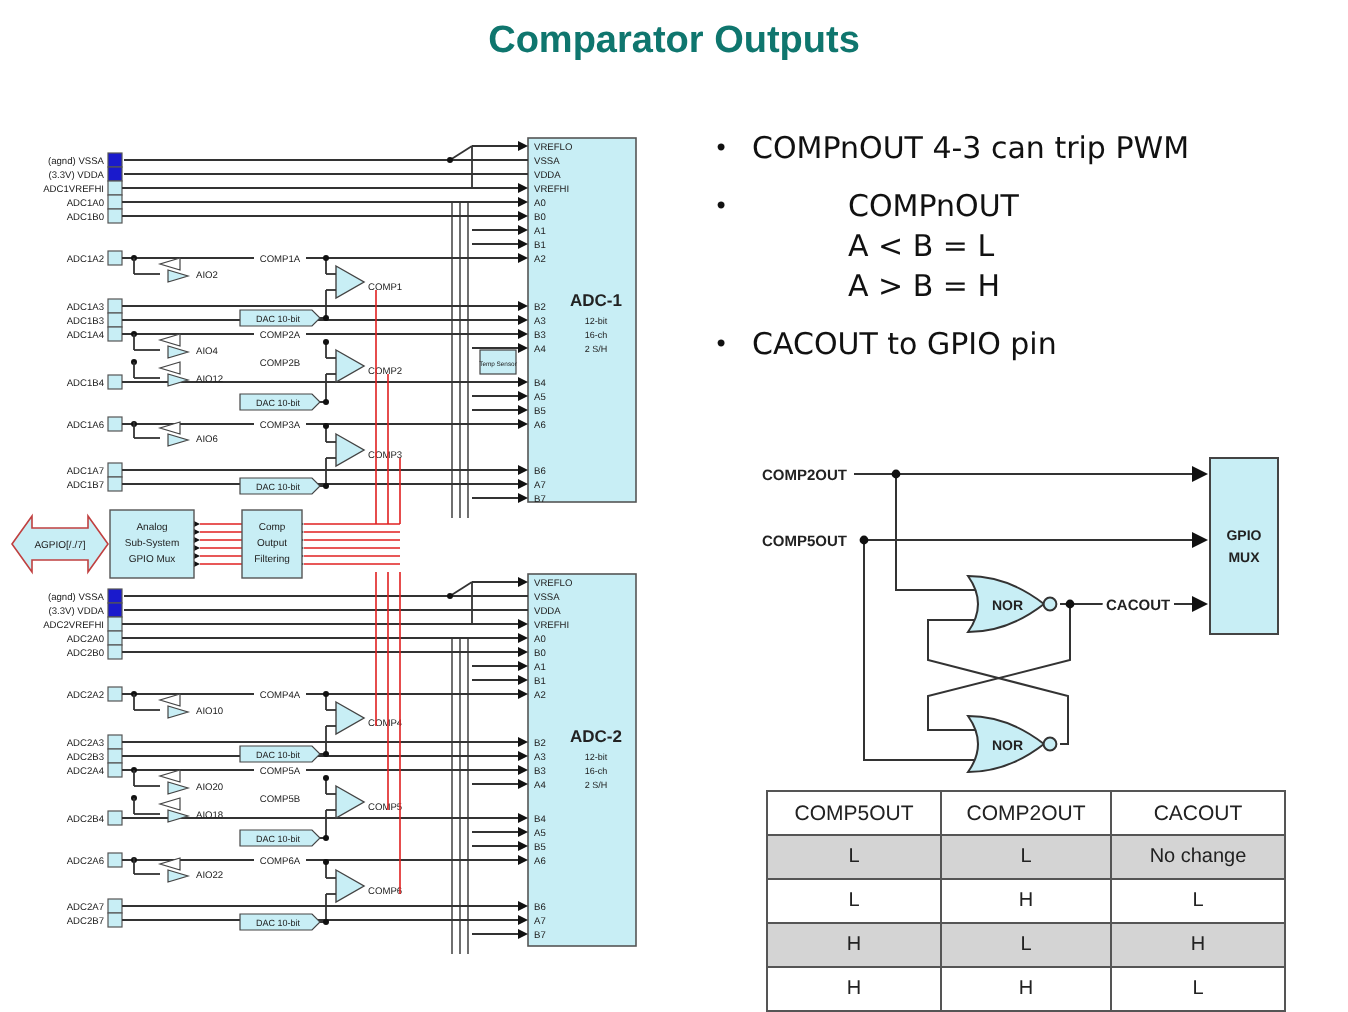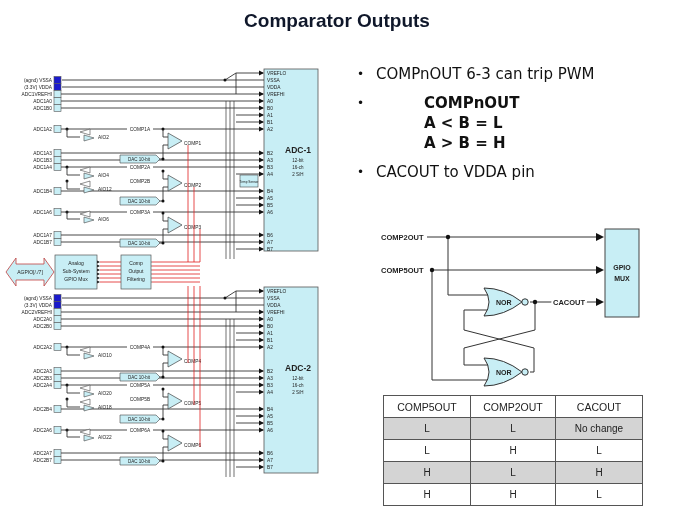--- a/index.html
+++ b/index.html
@@ -1,22 +1,22 @@
 <!DOCTYPE html>
 <html><head>
 <meta charset="utf-8">
 <style>
   html, body { margin: 0; padding: 0; background: #ffffff; }
   body { width: 674px; height: 506px; position: relative; overflow: hidden; font-family: "DejaVu Sans", sans-serif; }
-  #title { position: absolute; left: 0; top: 10px; width: 674px; text-align: center; font-family: "Liberation Sans", sans-serif; font-weight: bold; font-size: 19px; color: #0f172a; }
+  #title { position: absolute; left: 0; top: 10px; width: 674px; text-align: center; font-family: "Liberation Sans", sans-serif; font-weight: bold; font-size: 19px; color: #0f766e; }
   #bullets { position: absolute; left: 357px; top: 64px; width: 317px; font-family: "DejaVu Sans", sans-serif; font-size: 15px; color: #111; }
   .bullet { position: relative; padding-left: 19px; line-height: 20px; margin-bottom: 9px; }
   .bullet .dot { position: absolute; left: 0; top: 0; font-size: 12px; }
   .sub { padding-left: 67px; line-height: 20px; }
-  .sublines { margin-top: 1px; margin-bottom: 9px; font-weight: bold; }
+  .sublines { margin-top: 1px; margin-bottom: 9px; }
   svg text { font-family: "Liberation Sans", sans-serif; }
   #truth { position: absolute; left: 383px; top: 395px; border-collapse: collapse; font-family: "Liberation Sans", sans-serif; font-size: 10px; color: #222; }
   #truth th, #truth td { border: 1px solid #555; text-align: center; height: 21px; padding: 0; }
   #truth th { font-weight: normal; font-size: 10.5px; background: #fff; }
   #truth .c1 { width: 86px; } #truth .c2 { width: 84px; } #truth .c3 { width: 86px; }
   #truth tr.shade td { background: #d4d4d4; }
 </style>
 </head>
 <body>
 
@@ -405,28 +405,28 @@
       <text x="136" y="273" font-size="5" fill="#222" text-anchor="middle" font-weight="normal">Output</text>
       <text x="136" y="281" font-size="5" fill="#222" text-anchor="middle" font-weight="normal">Filtering</text>
       <polygon points="6,272 16,258 16,264 44,264 44,258 54,272 44,286 44,280 16,280 16,286" fill="#c8eef5" stroke="#c04040" stroke-width="0.8"></polygon>
       <text x="30" y="274" font-size="5" fill="#222" text-anchor="middle" font-weight="normal">AGPIO[/./7]</text>
       <rect x="240" y="175" width="18" height="12" fill="#c8eef5" stroke="#444" stroke-width="0.6"></rect>
       <text x="249" y="183" font-size="3.2" fill="#222" text-anchor="middle" font-weight="normal">Temp Sensor</text>
     </g>
 </svg>
 
 <div id="bullets">
-  <div class="bullet"><span class="dot">•</span><span>COMPnOUT  6-3 can trip PWM</span></div>
+  <div class="bullet"><span class="dot">•</span><span>COMPnOUT  4-3 can trip PWM</span></div>
   <div class="bullet" style="margin-bottom:0"><span class="dot">•</span></div>
   <div class="sublines">
     <div class="sub">COMPnOUT</div>
     <div class="sub">A &lt; B = L</div>
     <div class="sub">A &gt; B = H</div>
   </div>
-  <div class="bullet"><span class="dot">•</span><span>CACOUT to VDDA pin</span></div>
+  <div class="bullet"><span class="dot">•</span><span>CACOUT to GPIO pin</span></div>
 </div>
 
 <svg width="674" height="506" style="position:absolute;left:0;top:0;pointer-events:none" xmlns="http://www.w3.org/2000/svg">
   <g stroke="#333" stroke-width="1" fill="none">
 
     <line x1="427" y1="237" x2="602" y2="237"></line>
 
     <line x1="434" y1="270" x2="602" y2="270"></line>
 
     <polyline points="448,237 448,295 488,295"></polyline>

